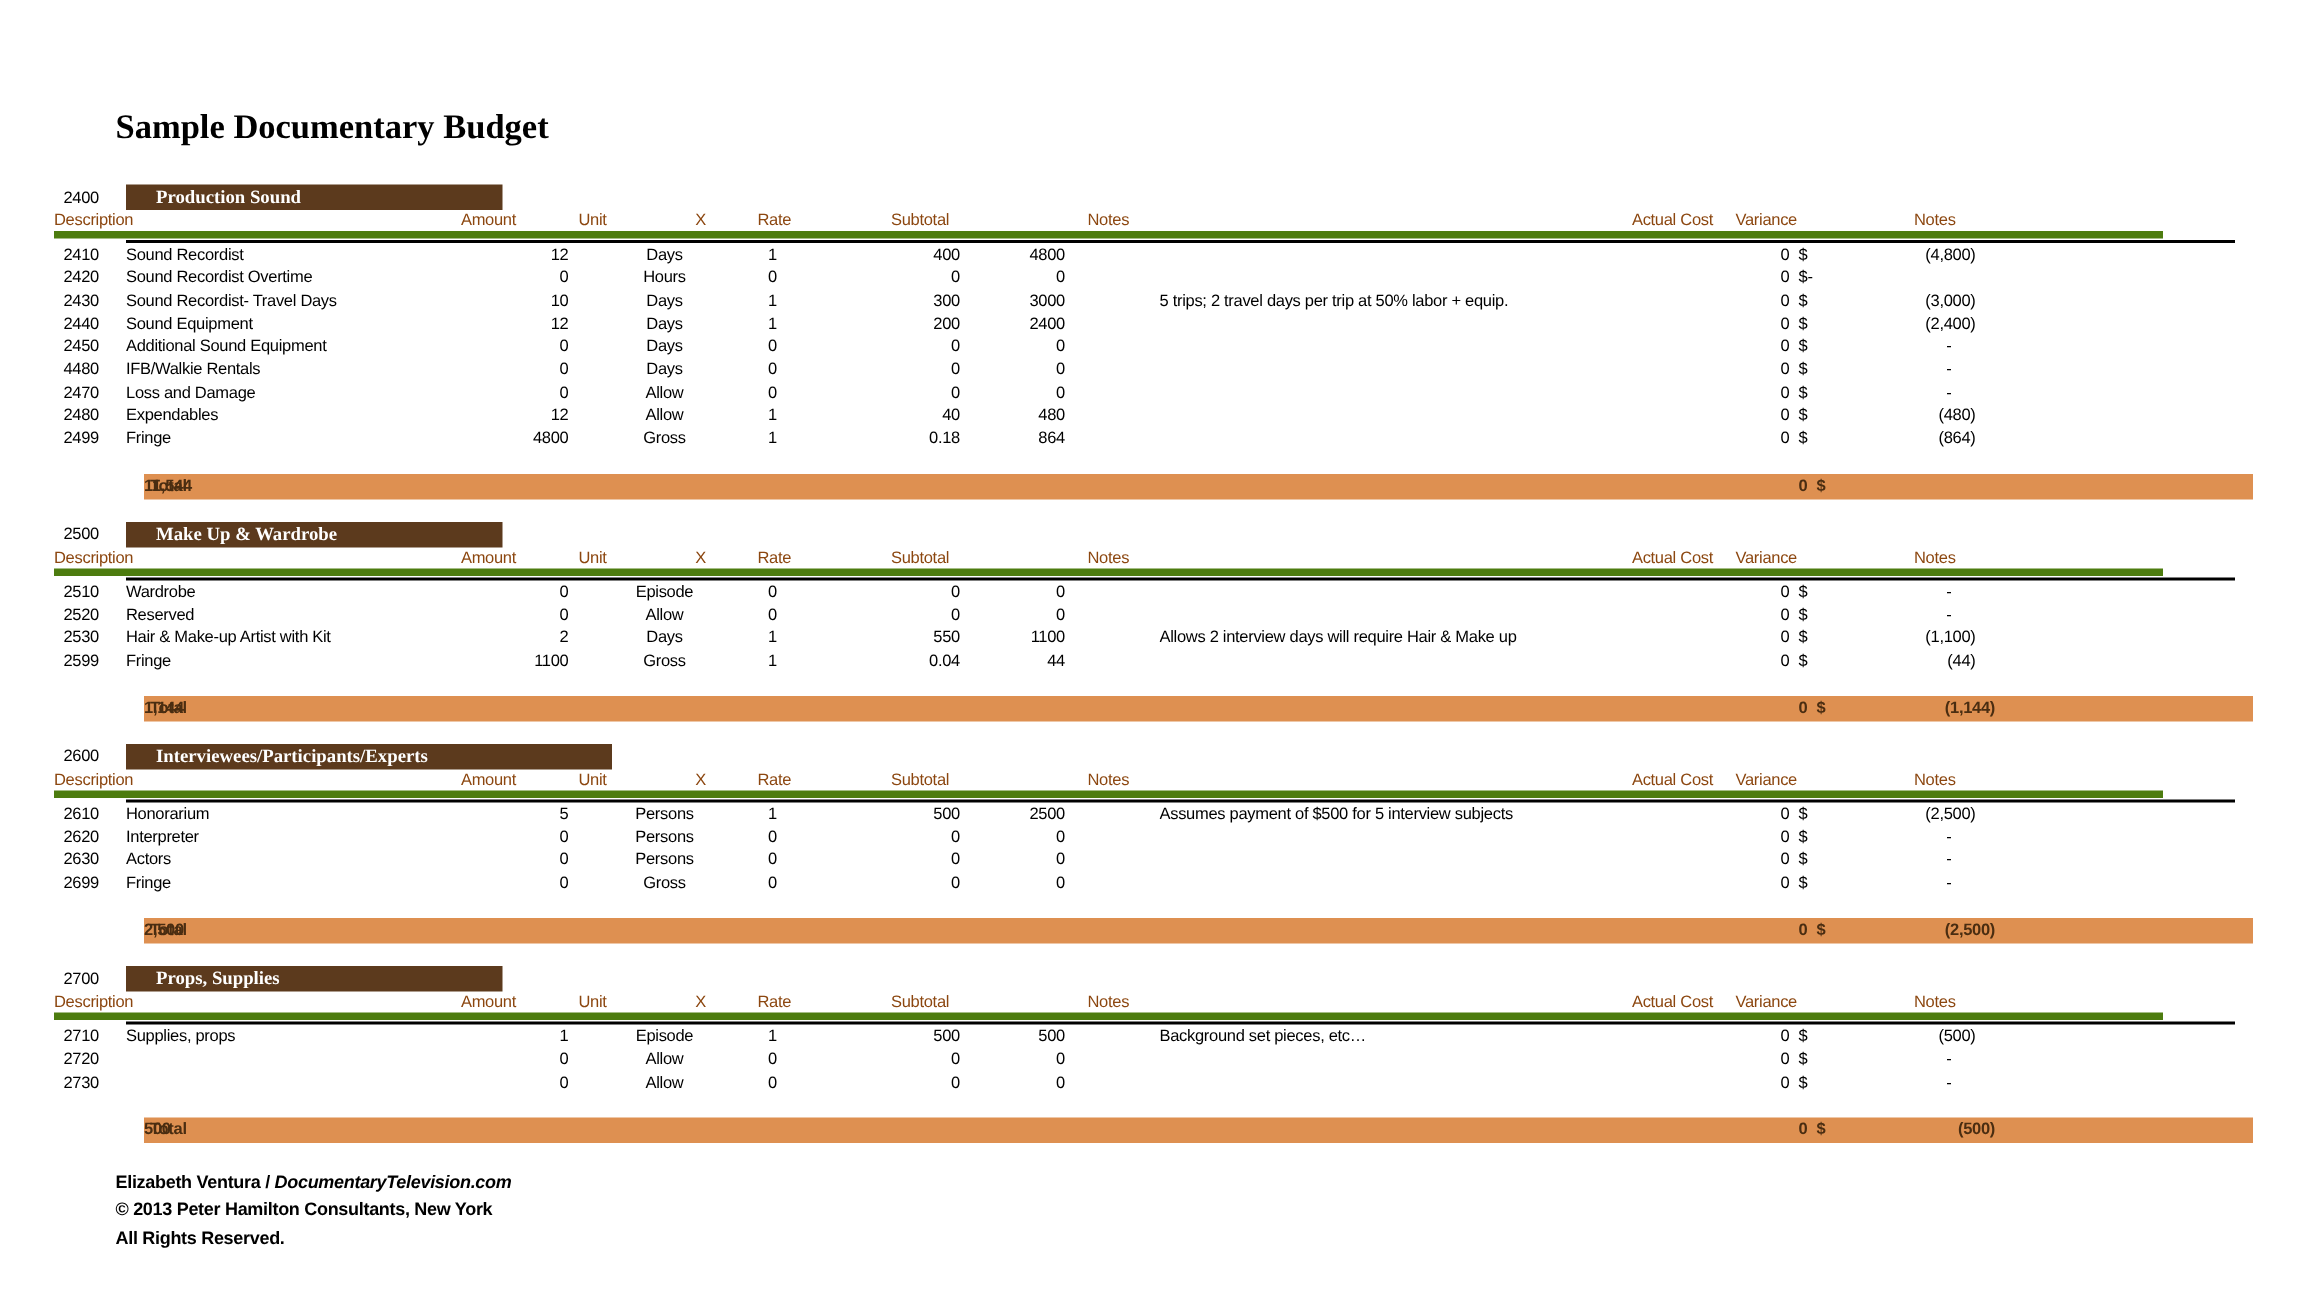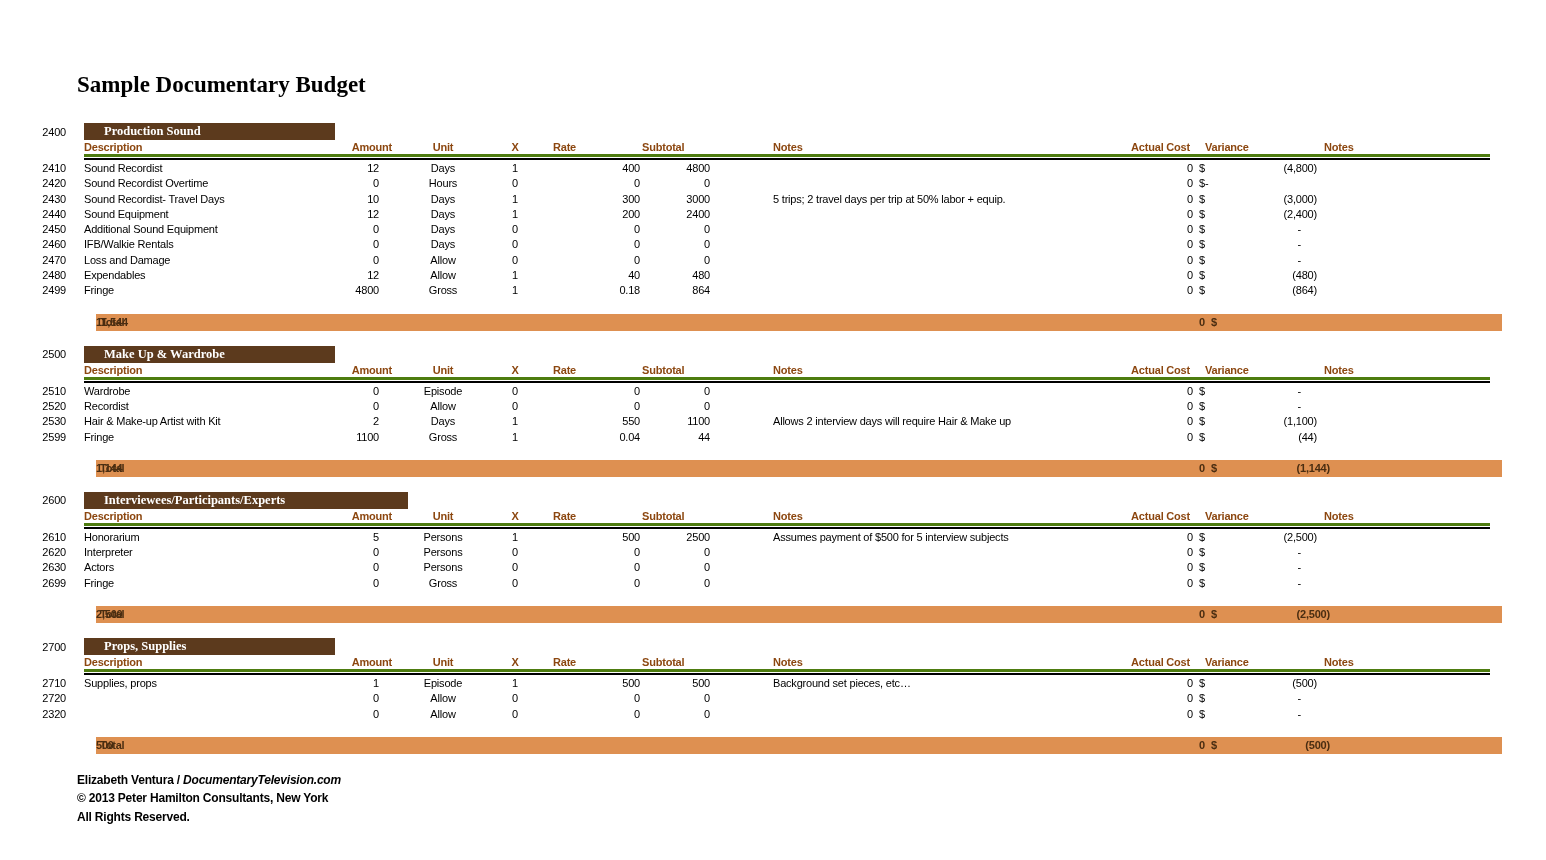--- a/index.html
+++ b/index.html
@@ -30,23 +30,23 @@
     padding-left:20px;
   }
   .budget-section:nth-of-type(3) .sec-bar{width:324px;}
 
   
   .row{
     display:grid;height:15.3px;line-height:15.3px;font-size:11px;letter-spacing:-0.2px;
     grid-template-columns:66px 18px 256px 52px 8px 86px 14px 30px 112px 70px 61px 357px 66px 3px 119px 172px;
   }
   .col-headers{
-    display:grid;margin-left:84px;width:1406px;height:14px;line-height:14px;
-    font-size:11px;font-weight:bold;letter-spacing:-0.2px;color:#8C4710;
-    border-bottom:3px solid #4d7c0f;box-sizing:content-box;
+    display:grid;margin-left:36px;width:1406px;height:14px;line-height:14px;
+    font-size:11px;font-weight:normal;letter-spacing:-0.2px;color:#8C4710;
+    border-bottom:5px solid #4d7c0f;box-sizing:content-box;
     grid-template-columns:256px 52px 8px 86px 14px 30px 112px 70px 61px 357px 66px 3px 119px 172px;
   }
   .rule{margin-left:84px;width:1406px;height:2px;background:#000;margin-top:1px;margin-bottom:1px;}
 
   
   .h.desc{grid-column:1;text-align:left;}
   .h.amount{grid-column:2;text-align:right;}
   .h.unit{grid-column:4;text-align:center;}
   .h.x{grid-column:6;text-align:center;}
   .h.rate{grid-column:7;text-align:left;padding-left:23px;}
@@ -193,21 +193,21 @@
     <span class="c notes"></span>
     <span class="c actual">0</span>
     <span class="c var">
               <span class="cur">$</span>
               <span class="amt dash">-</span>
             </span>
     <span class="c notes2"></span>
   </div>
 
   <div class="row">
-    <span class="c id">2460</span>
+    <span class="c id">4480</span>
     <span class="c desc">IFB/Walkie Rentals</span>
     <span class="c amount">0</span>
     <span class="c unit">Days</span>
     <span class="c x">0</span>
     <span class="c rate">0</span>
     <span class="c subtotal">0</span>
     <span class="c notes"></span>
     <span class="c actual">0</span>
     <span class="c var">
               <span class="cur">$</span>
@@ -306,21 +306,21 @@
     <span class="c actual">0</span>
     <span class="c var">
               <span class="cur">$</span>
               <span class="amt dash">-</span>
             </span>
     <span class="c notes2"></span>
   </div>
 
   <div class="row">
     <span class="c id">2520</span>
-    <span class="c desc">Recordist</span>
+    <span class="c desc">Reserved</span>
     <span class="c amount">0</span>
     <span class="c unit">Allow</span>
     <span class="c x">0</span>
     <span class="c rate">0</span>
     <span class="c subtotal">0</span>
     <span class="c notes"></span>
     <span class="c actual">0</span>
     <span class="c var">
               <span class="cur">$</span>
               <span class="amt dash">-</span>
@@ -514,21 +514,21 @@
     <span class="c notes"></span>
     <span class="c actual">0</span>
     <span class="c var">
               <span class="cur">$</span>
               <span class="amt dash">-</span>
             </span>
     <span class="c notes2"></span>
   </div>
 
   <div class="row">
-    <span class="c id">2320</span>
+    <span class="c id">2730</span>
     <span class="c desc"></span>
     <span class="c amount">0</span>
     <span class="c unit">Allow</span>
     <span class="c x">0</span>
     <span class="c rate">0</span>
     <span class="c subtotal">0</span>
     <span class="c notes"></span>
     <span class="c actual">0</span>
     <span class="c var">
               <span class="cur">$</span>

